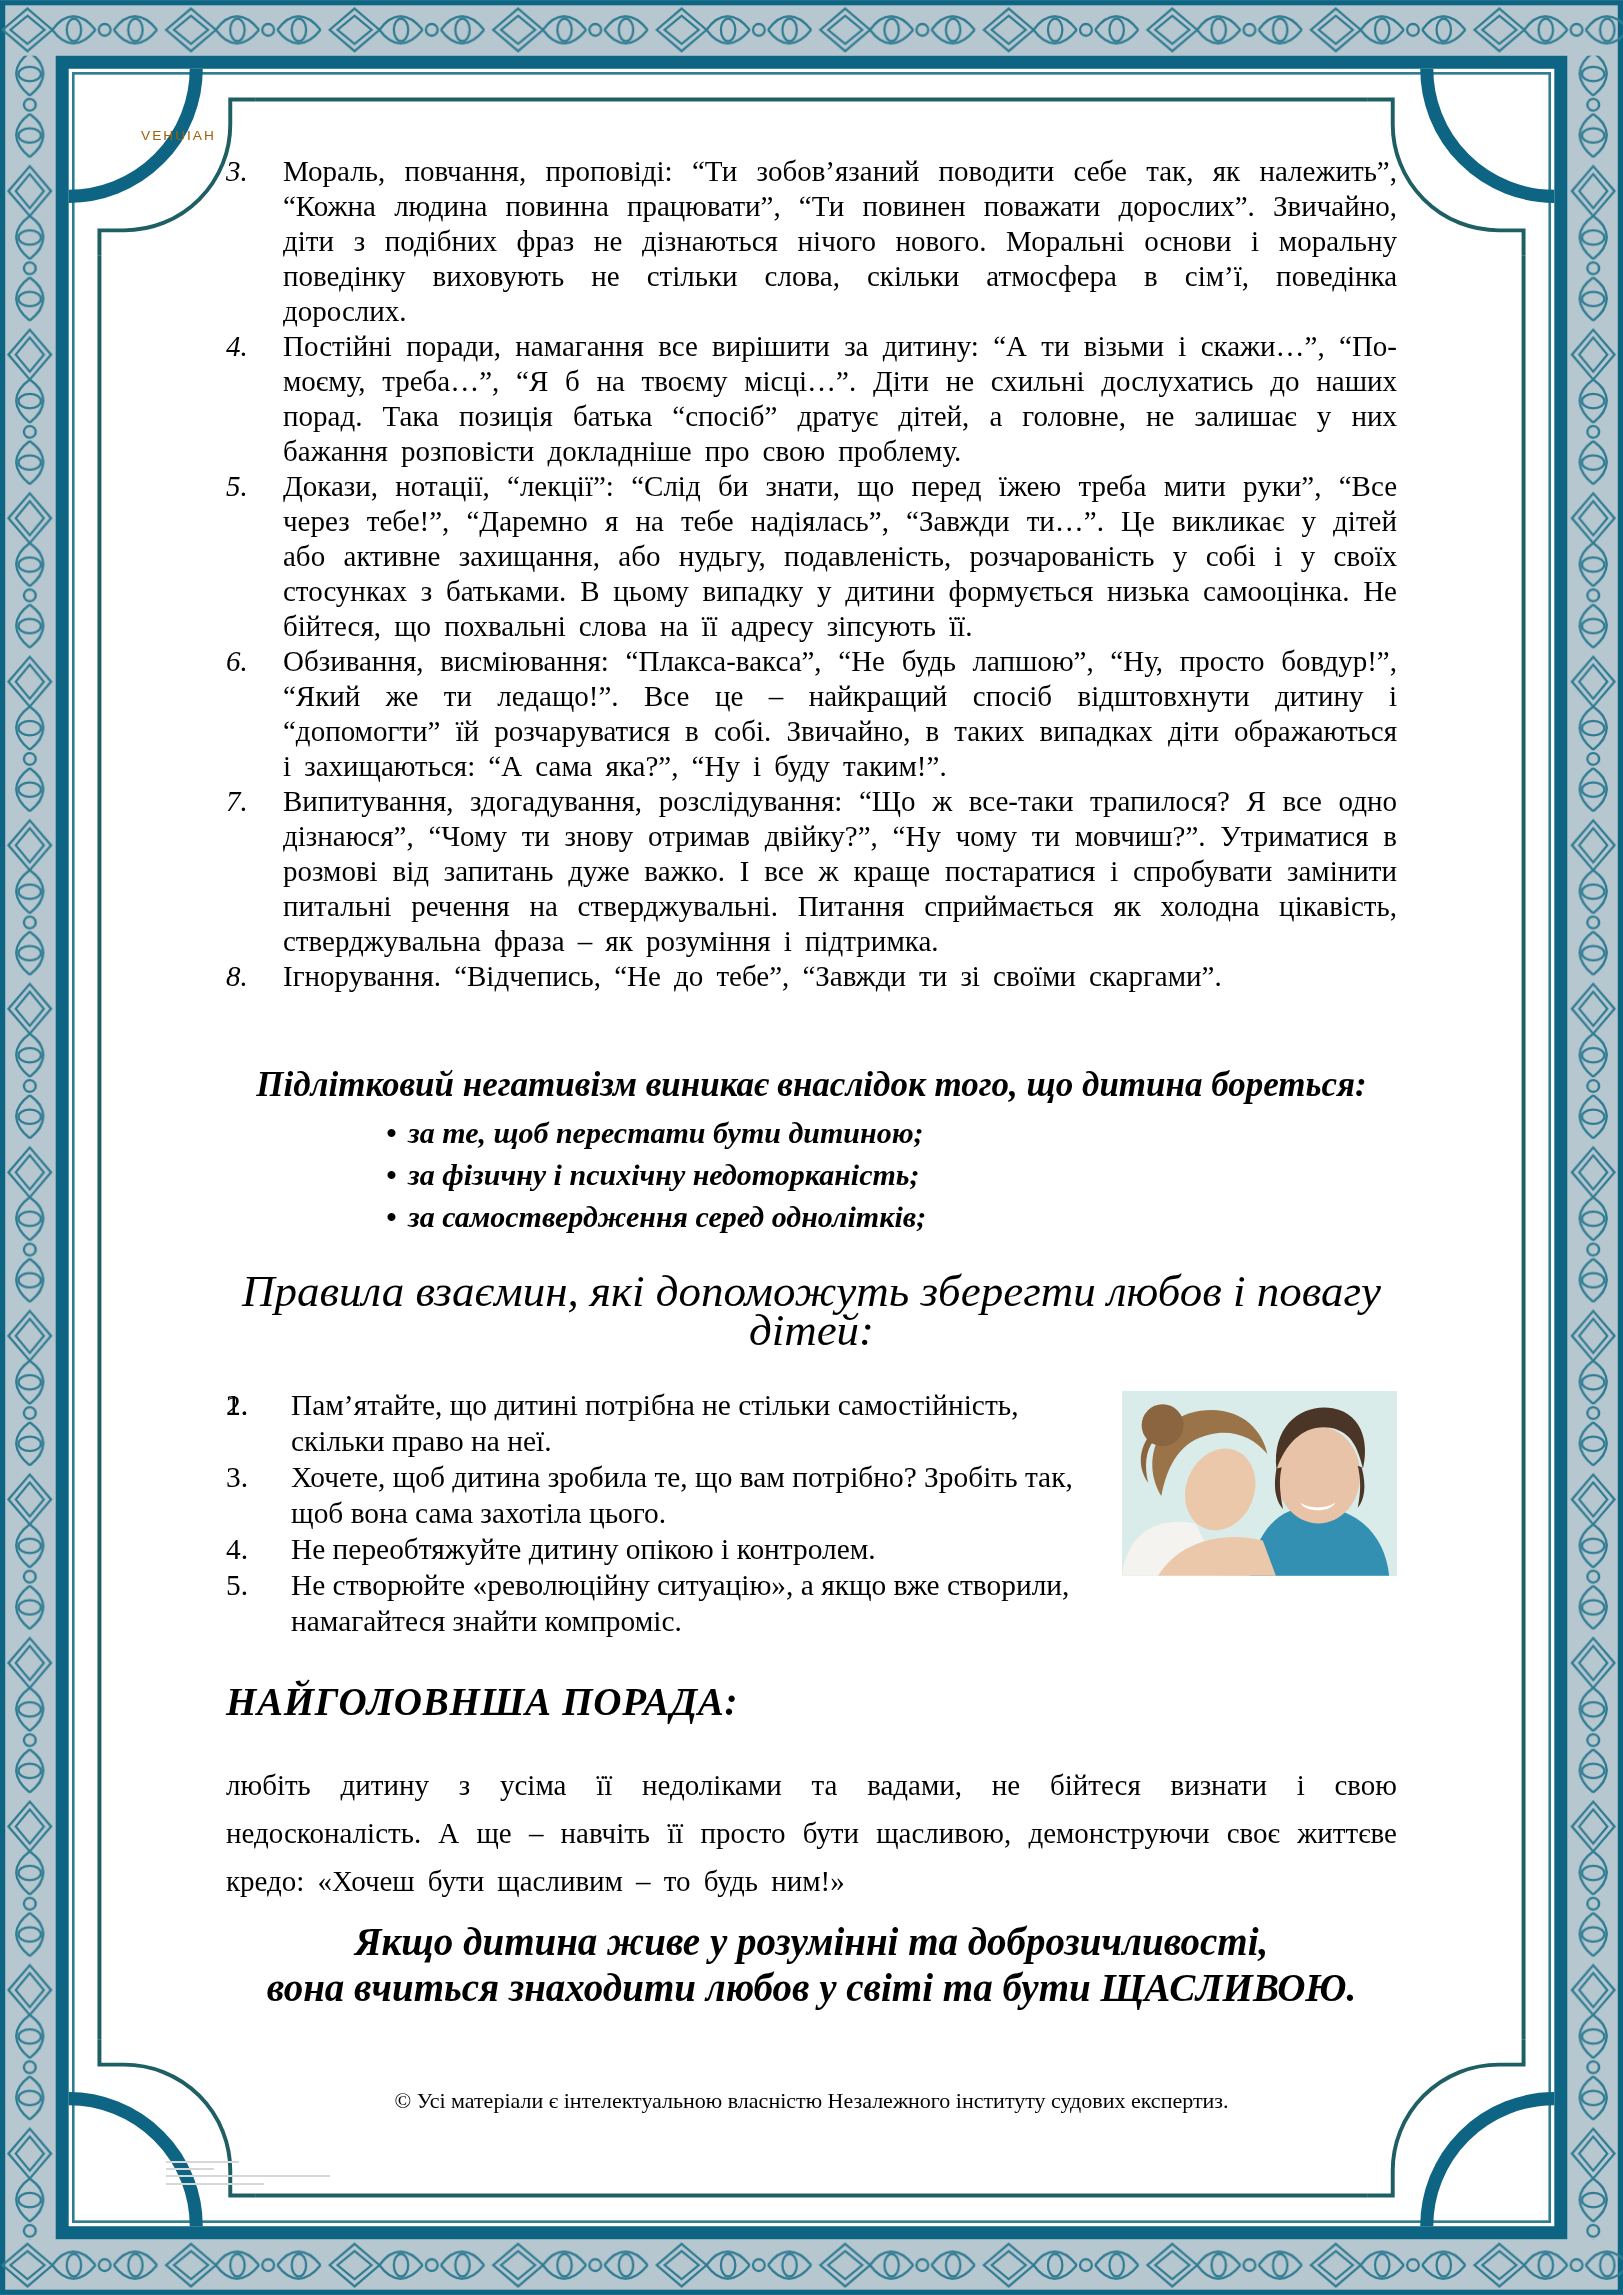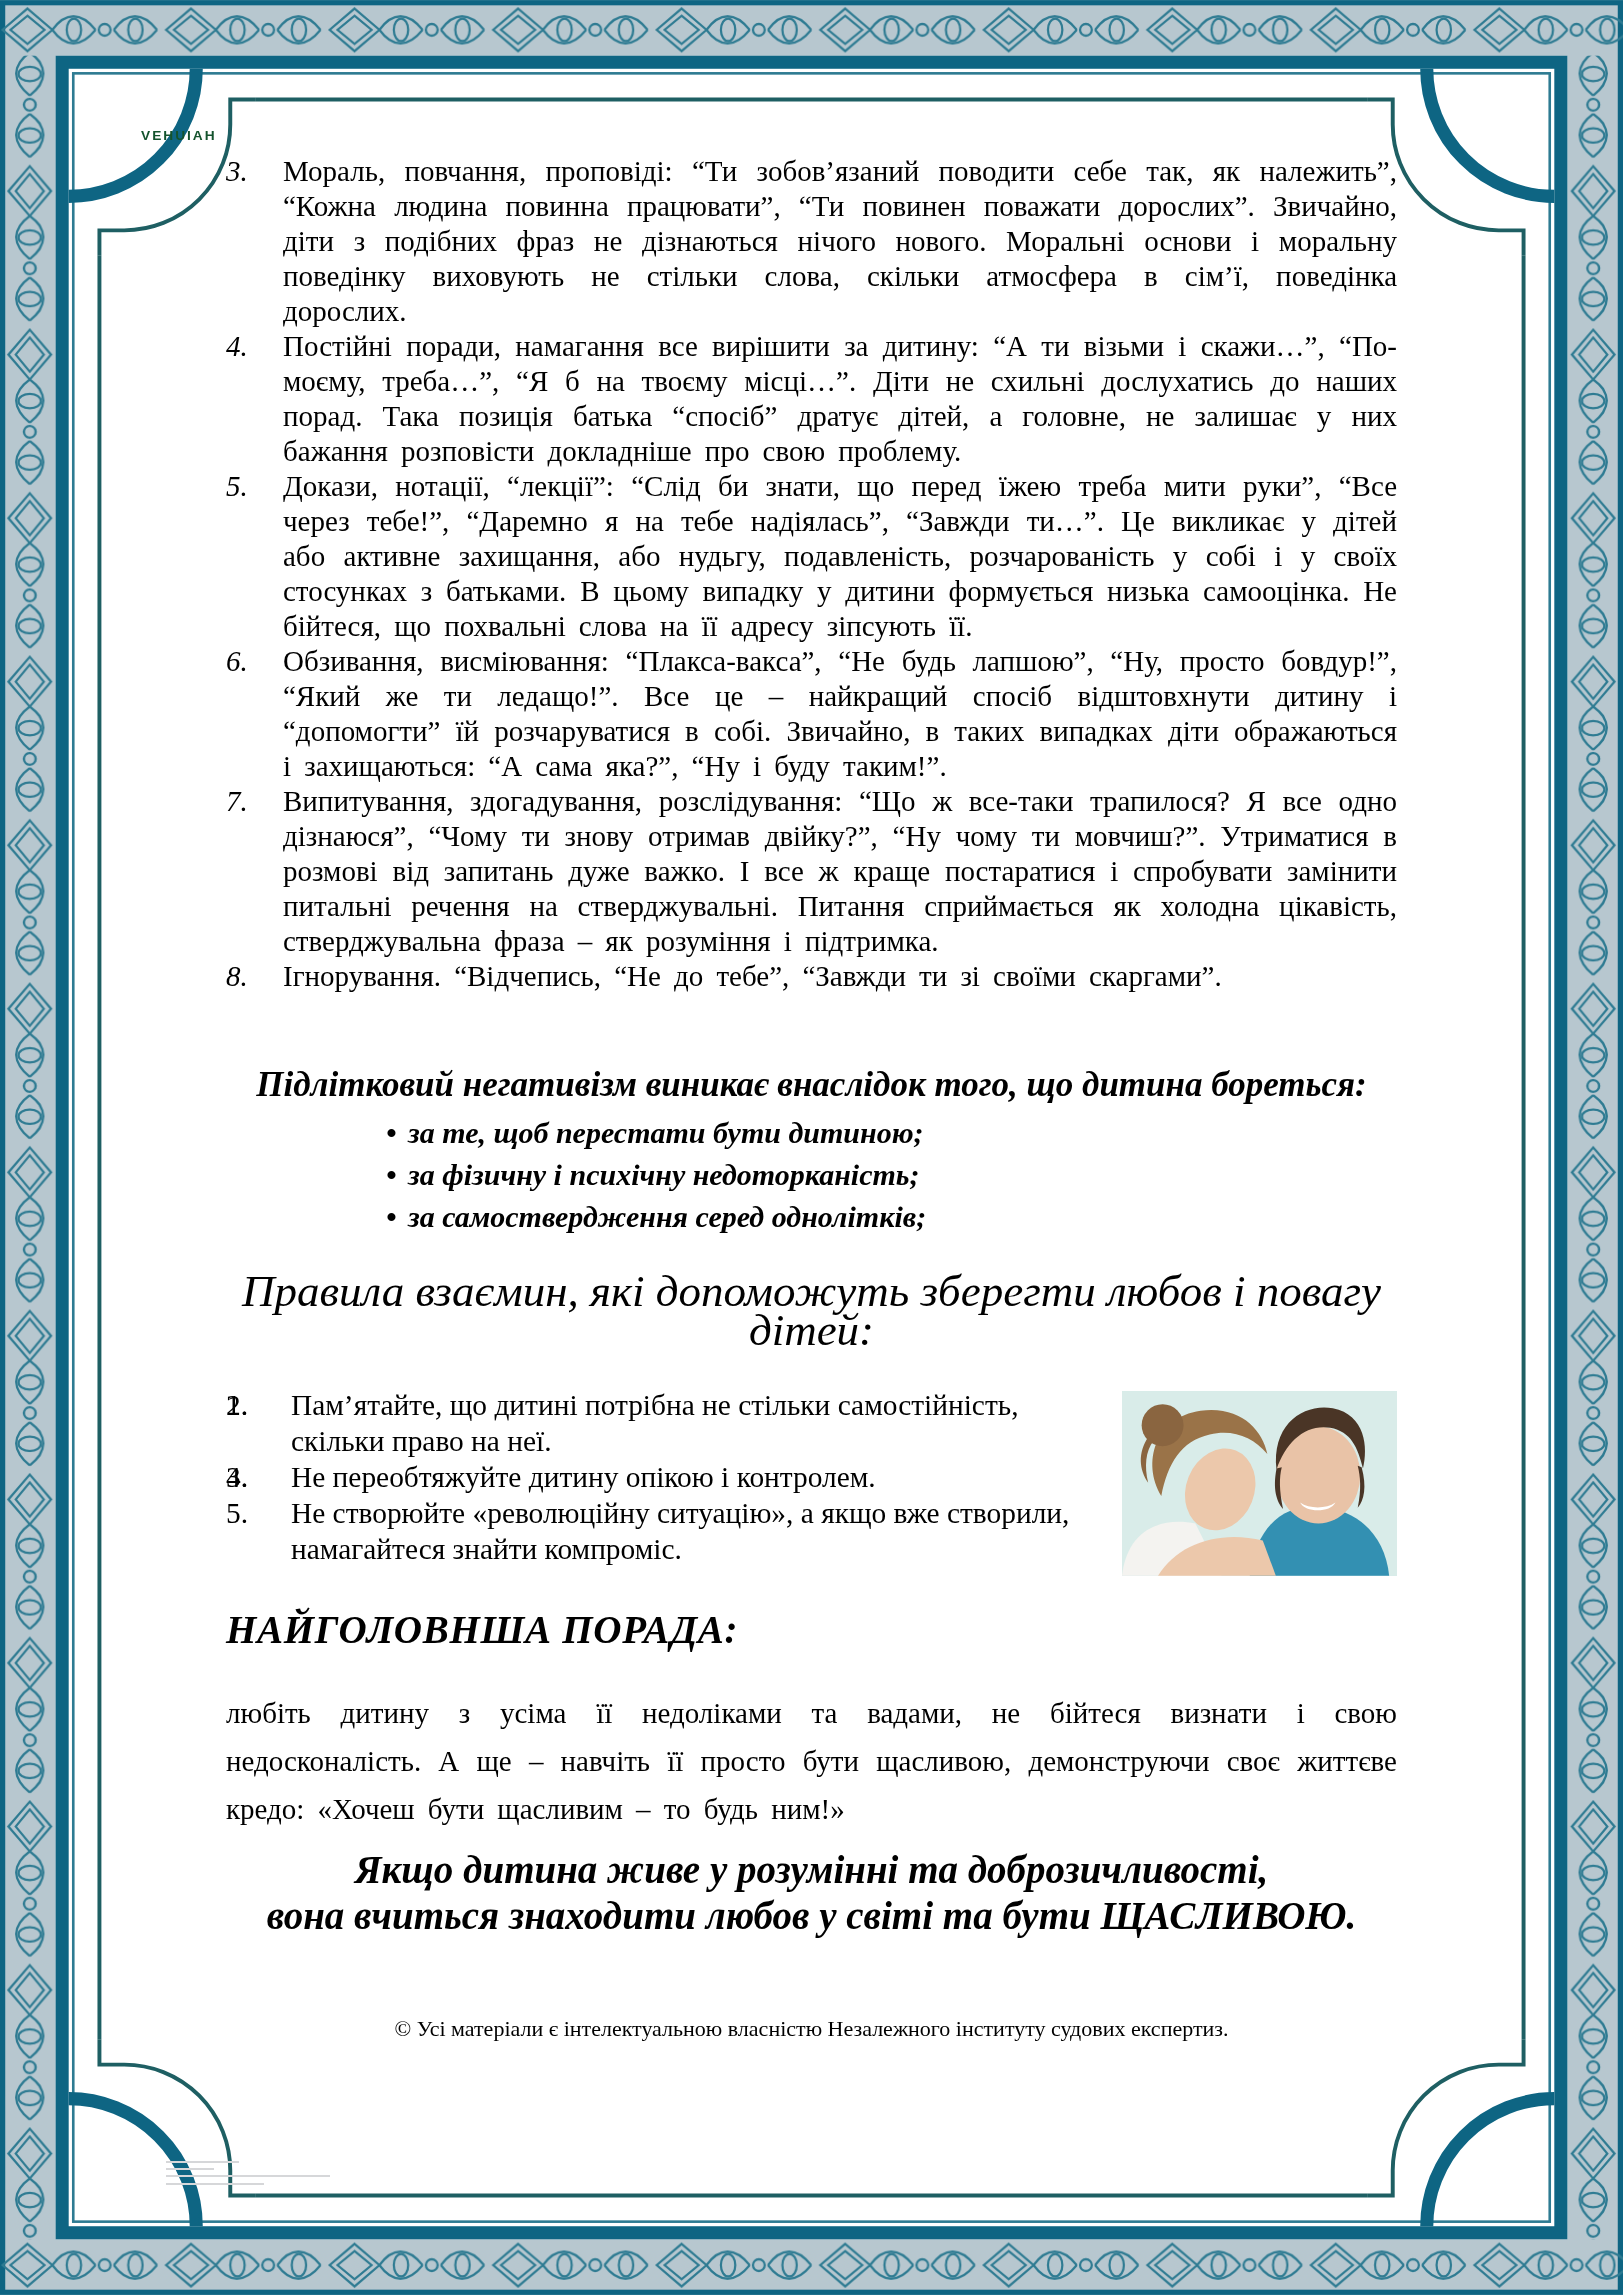--- a/index.html
+++ b/index.html
@@ -9,21 +9,21 @@
     height:2295px;
     background:#ffffff;
     overflow:hidden;
     font-family:"Liberation Serif", serif;
     color:#000000;
   }
   .border-svg{position:absolute;left:0;top:0;width:1623px;height:2295px;z-index:0;}
   .watermark-top{
     position:absolute;left:141px;top:128px;z-index:1;
     font-family:"Liberation Sans", sans-serif;
-    font-weight:bold;font-size:13.7px;letter-spacing:2px;color:#14532d;
+    font-weight:normal;font-size:13.7px;letter-spacing:2px;color:#a16207;
   }
   .watermark-bottom{position:absolute;left:166px;top:2161px;z-index:1;}
   .watermark-bottom .wline{background:#d6d7d9;height:2px;margin-bottom:5.2px;}
   .wl1{width:73px;}.wl2{width:48px;}.wl3{width:164px;}.wl4{width:98px;background:#dfe0e2;}
 
   .content{
     position:absolute;z-index:2;
     left:226px;top:154px;width:1171px;
   }
   
@@ -228,20 +228,21 @@
 
       <div class="ritem">
         <span class="num">1.</span>
       </div>
       <div class="ritem">
         <span class="num">2.</span>
         <span>Пам’ятайте, що дитині потрібна не стільки самостійність, скільки право на неї.</span>
       </div>
       <div class="ritem">
         <span class="num">3.</span>
+        <span>Хочете, щоб дитина зробила те, що вам потрібно? Зробіть так, щоб вона сама захотіла цього.</span>
       </div>
       <div class="ritem">
         <span class="num">4.</span>
         <span>Не переобтяжуйте дитину опікою і контролем.</span>
       </div>
       <div class="ritem">
         <span class="num">5.</span>
         <span>Не створюйте «революційну ситуацію», а якщо вже створили, намагайтеся знайти компроміс.</span>
       </div>
     </div>

